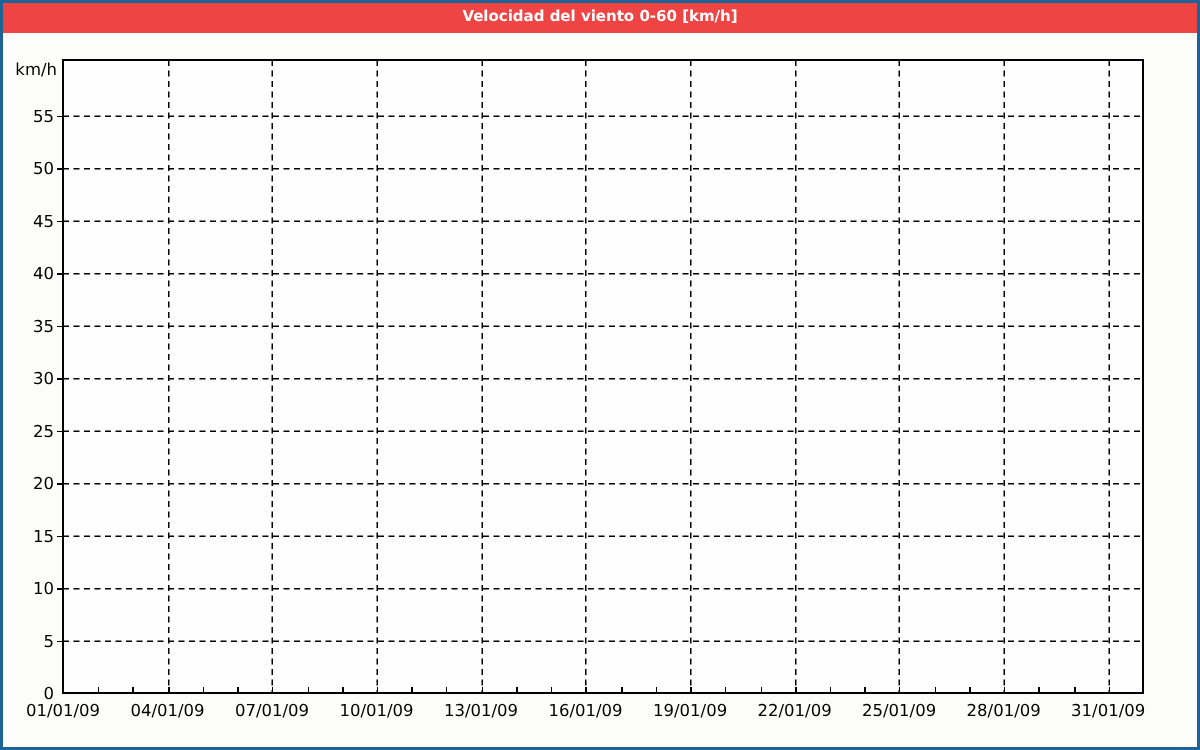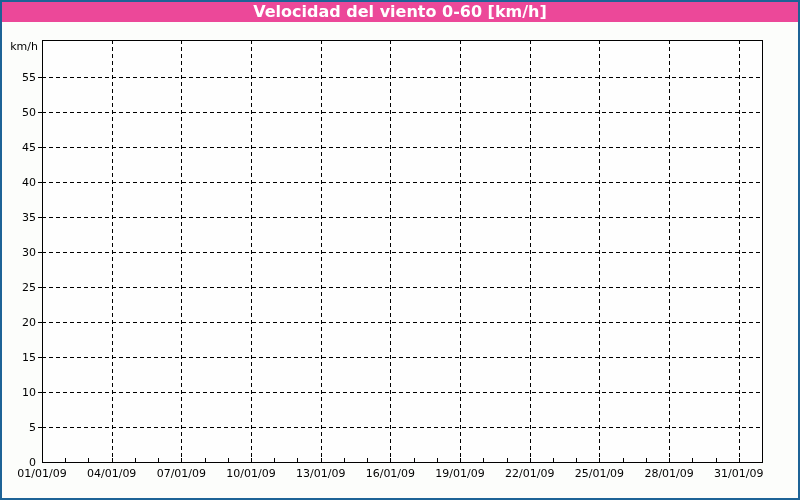--- a/index.html
+++ b/index.html
@@ -3,22 +3,22 @@
 <meta charset="utf-8">
 <style>
   html,body{margin:0;padding:0;background:#e8e8e8;}
   .frame{
     position:relative;width:800px;height:500px;box-sizing:border-box;
     border:2px solid #1d6396;background:#fcfdfb;
     font-family:"DejaVu Sans","Liberation Sans",sans-serif;
     overflow:hidden;
   }
   .titlebar{
-    height:20px;line-height:20px;background:#ec4899;color:#ffffff;
-    text-align:center;font-size:16px;font-weight:bold;
+    height:20px;line-height:20px;background:#ef4444;color:#ffffff;
+    text-align:center;font-size:10px;font-weight:bold;
     letter-spacing:0px;
   }
   #chart-svg{display:block;}
   #chart-svg text{
     font-family:"DejaVu Sans","Liberation Sans",sans-serif;
     font-size:11px;fill:#000000;
   }
 </style>
 </head>
 <body>

